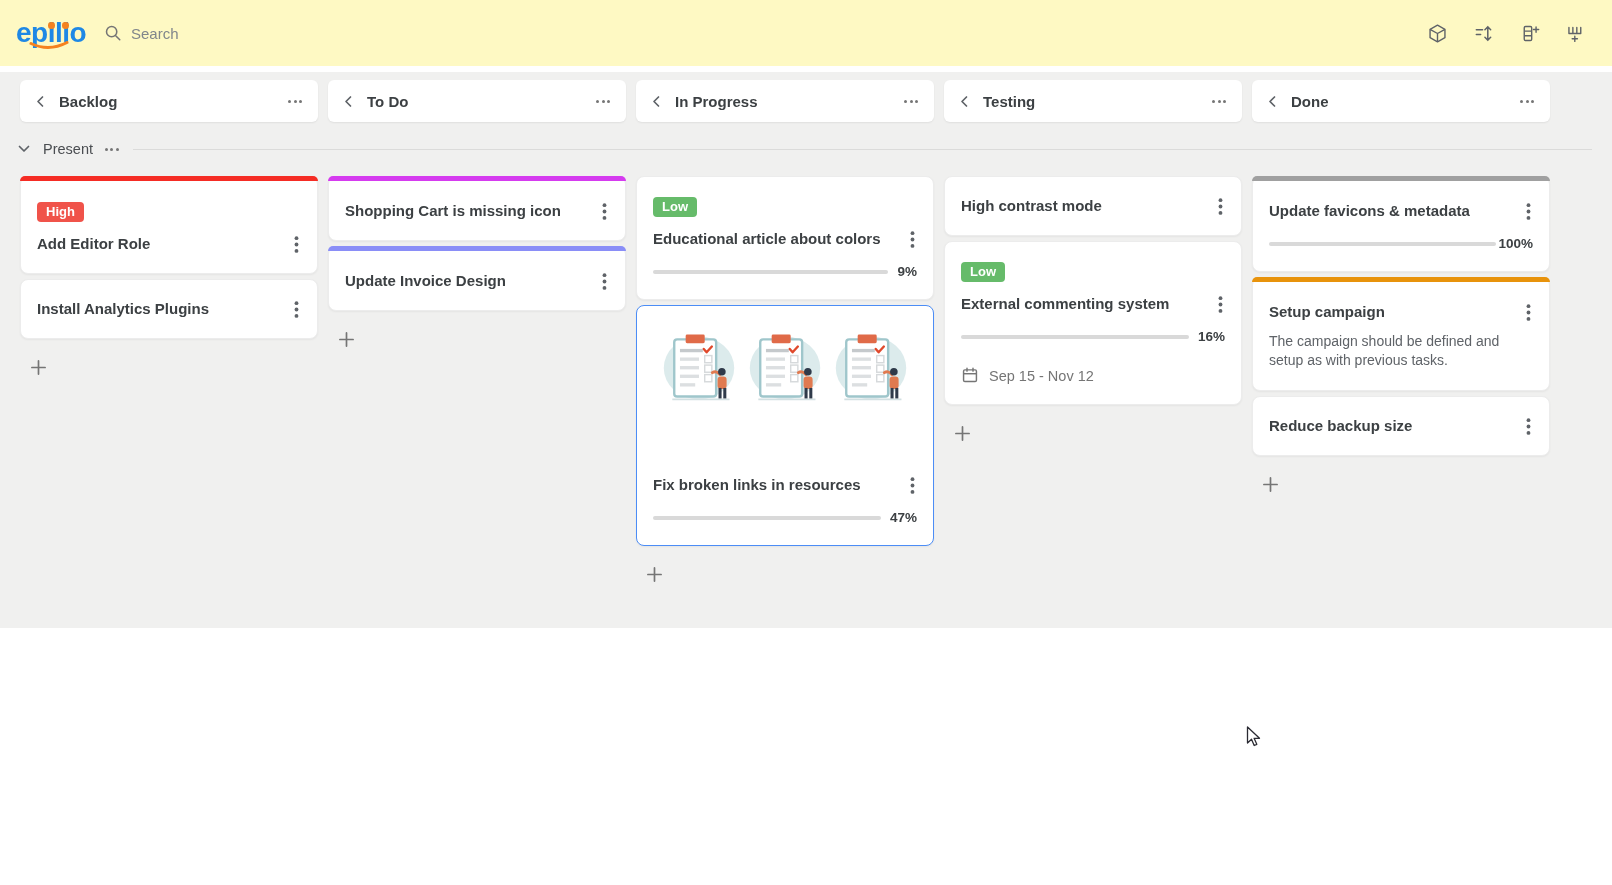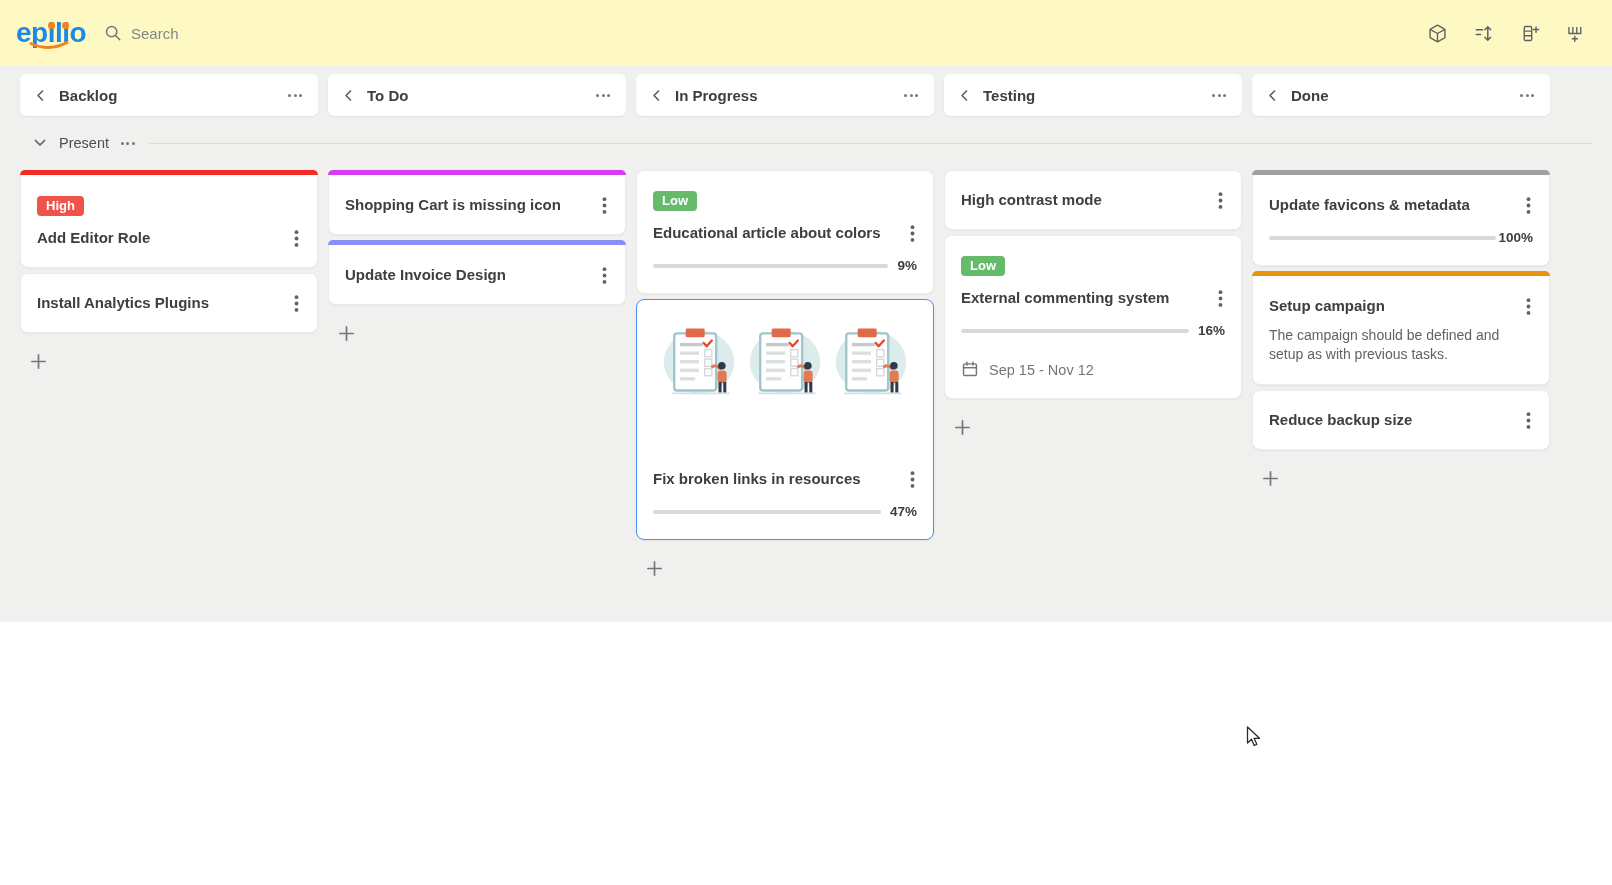--- a/index.html
+++ b/index.html
@@ -12,29 +12,29 @@
   .logo { position:relative; height:38px; width:74px; cursor:pointer; }
   .logo-text { font-size:28px; font-weight:bold; letter-spacing:-0.5px; line-height:38px; }
   .logo-dot { position:absolute; width:6.5px; height:6.5px; border-radius:50%; top:8px; }
   .logo-smile { position:absolute; left:12px; top:27px; }
   .search { display:flex; align-items:center; gap:9px; margin-left:14px; }
   .search-text { font-size:15px; color:#80868b; }
   .topbar-actions { margin-left:auto; display:flex; align-items:center; gap:24px; }
   .tb-icon { width:22px; height:22px; display:flex; align-items:center; justify-content:center; cursor:pointer; }
 
   
-  .board { position:absolute; left:0; top:66px; width:1612px; height:556px; background:#f0f0ef; padding-top:8px; }
+  .board { position:absolute; left:0; top:72px; width:1612px; height:556px; background:#f0f0ef; padding-top:8px; }
   .headers-row, .lanes { display:flex; gap:10px; padding-left:20px; }
   .col-header { width:298px; height:42px; background:#fff; border-radius:6px;
     box-shadow:0 1px 2px rgba(0,0,0,.07); display:flex; align-items:center; padding:0 14px; }
   .col-title { margin-left:13px; font-size:15px; font-weight:600; color:#3c4043; }
   .menu-dots { margin-left:auto; display:flex; gap:2.5px; cursor:pointer; padding:4px 2px; }
   .menu-dots i { width:3px; height:3px; border-radius:50%; background:#757575; }
 
-  .swimlane { display:flex; align-items:center; height:22px; margin-top:16px; padding-left:33px; }
+  .swimlane { display:flex; align-items:center; height:22px; margin-top:16px; padding-left:17px; }
   .swim-label { font-size:14.5px; color:#4a4d51; margin:0 10px 0 12px; }
   .swim-divider { flex:1; height:1px; background:#dbdbda; margin:0 20px 0 12px; }
 
   .lanes { margin-top:16px; align-items:flex-start; }
   .lane { width:298px; display:flex; flex-direction:column; gap:5px; }
 
   .card { position:relative; background:#fff; border:1px solid #ececec; border-radius:8px;
     padding:20px 16px; box-shadow:0 1px 2px rgba(0,0,0,.05); cursor:pointer; }
   .card.accented { padding-top:25px; }
   .card.selected { border:1px solid #4c8df6; }

